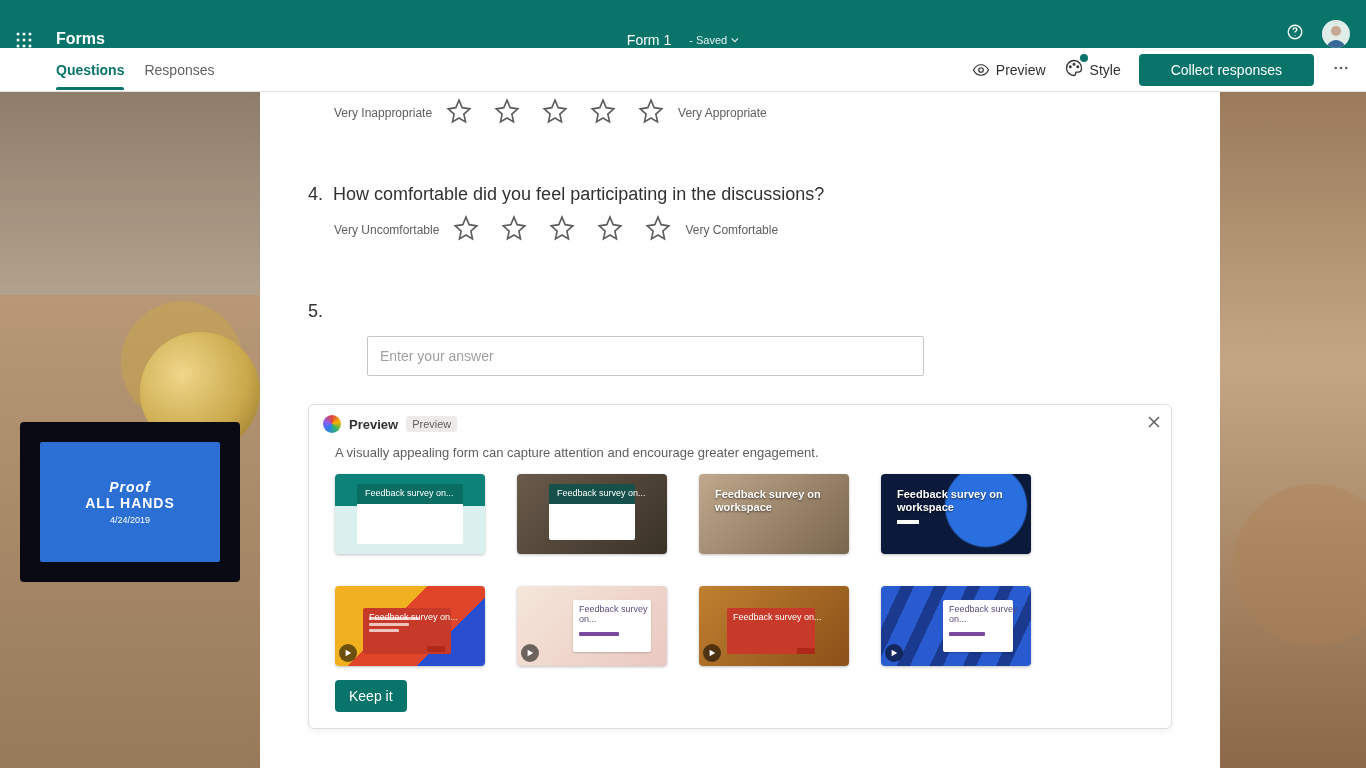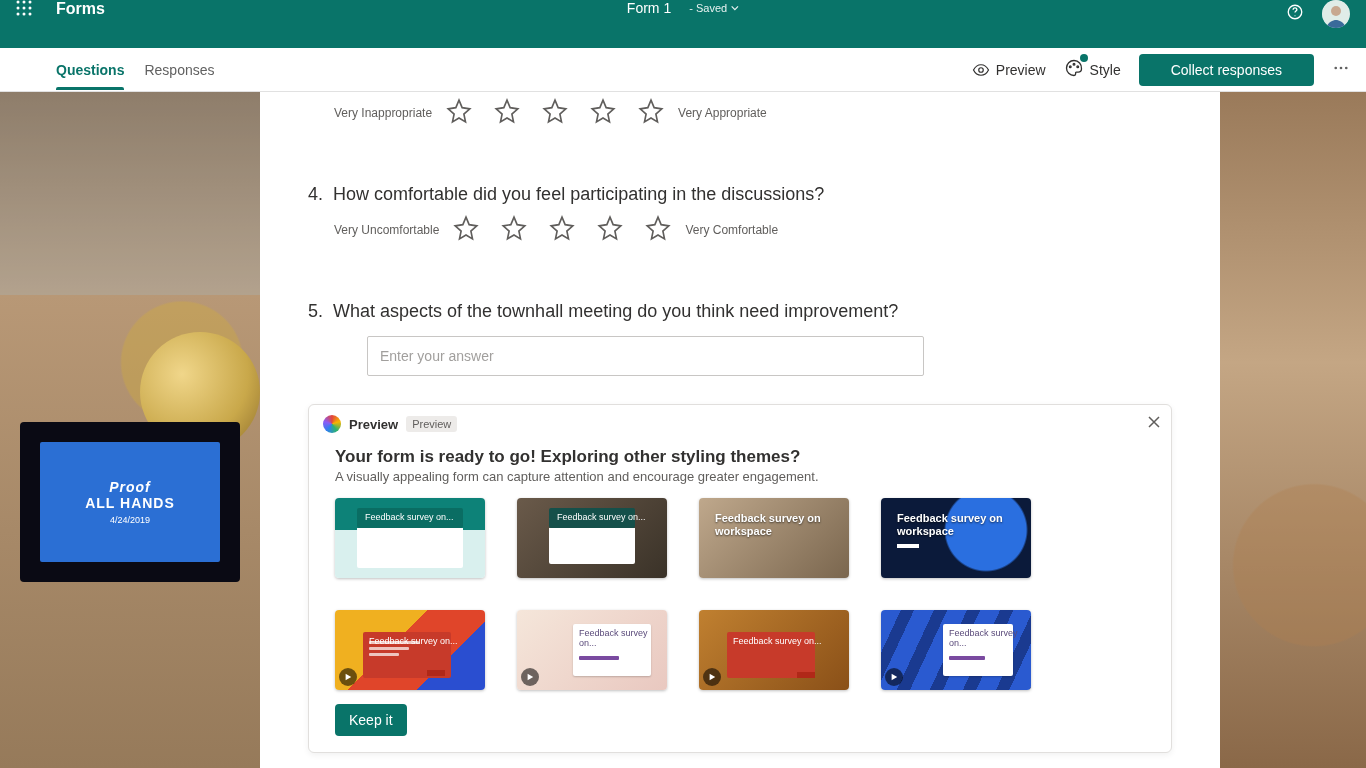--- a/index.html
+++ b/index.html
@@ -3,21 +3,21 @@
 <meta charset="utf-8">
 <style>
 * { margin: 0; padding: 0; box-sizing: border-box; font-family: "Segoe UI", -apple-system, sans-serif; }
 html, body { width: 1366px; height: 768px; overflow: hidden; }
 
 
 .header {
   height: 48px;
   background: #097469;
   display: flex;
-  align-items: flex-start;
+  align-items: flex-end;
   color: #fff;
   position: relative;
 }
 .waffle { width: 48px; display: flex; align-items: center; justify-content: center; cursor: pointer; }
 .waffle svg { fill: #fff; }
 .brand { font-size: 16px; font-weight: 600; margin-left: 8px; }
 .title-center { position: absolute; left: 50%; transform: translateX(-50%); display: flex; align-items: center; gap: 18px; font-size: 14px; }
 .title-center .saved { font-size: 11px; opacity: .9; display: flex; align-items: center; gap: 4px; }
 .header-right { margin-left: auto; display: flex; align-items: center; gap: 18px; padding-right: 16px; }
 .help-icon svg { stroke: #fff; }
@@ -286,40 +286,38 @@
                   <path d="M12 2l2.9 6.9L22 10l-5.5 4.8L18 22l-6-3.6L6 22l1.5-7.2L2 10l7.1-1.1z"></path>
                 </svg></span>
           </div>
           <span class="lbl">Very Comfortable</span>
         </div>
       </div>
 
       <div class="question-block" style="margin-top:56px;">
         <div class="q-title">
           <span class="q-num">5.</span>
-          <span>What aspects of the townhall meeting do you think need improvement?</span>
         </div>
         <div class="answer-input">
           <input type="text" placeholder="Enter your answer" style="">
         </div>
       </div>
 
       <div class="copilot-card">
         <div class="cop-head">
           <span class="cop-logo"></span>
           <span class="cop-name">Preview</span>
           <span class="cop-preview">Preview</span>
           <span class="cop-close">
             <svg width="14" height="14" viewBox="0 0 14 14">
                 <path d="M2 2l10 10M12 2L2 12" stroke="currentColor" stroke-width="1.5"></path>
               </svg>
           </span>
         </div>
         <div class="cop-body">
-          <div class="cop-title">Your form is ready to go! Exploring other styling themes?</div>
           <div class="cop-sub">A visually appealing form can capture attention and encourage greater engagement.</div>
 
           <div class="theme-grid">
             <div class="theme-tile t1">
               <div class="bar"></div>
                 <div class="sheet"></div>
               <div class="over-label">Feedback survey on...</div>
             </div>
             <div class="theme-tile t2">
               <div class="bar"></div>

